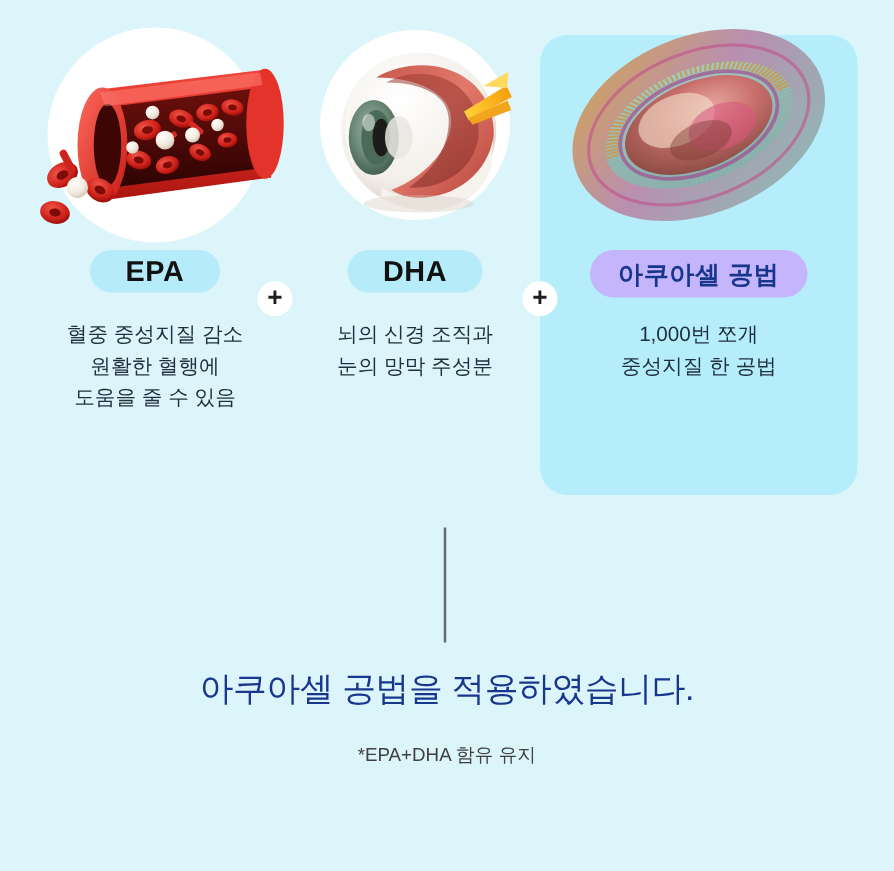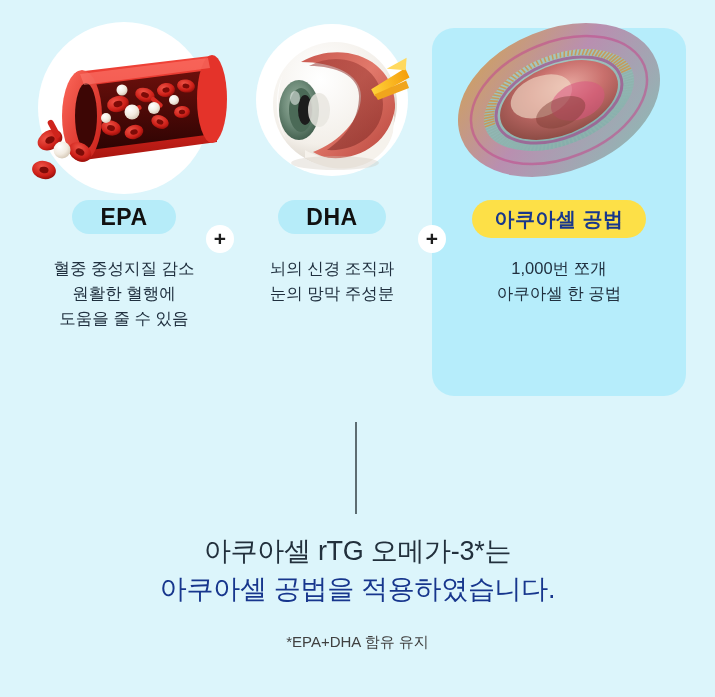--- a/index.html
+++ b/index.html
@@ -37,21 +37,21 @@
 
   
   .pill-row{ position:relative; height:42px; }
   .pill{
     display:inline-flex; align-items:center; justify-content:center;
     height:34px; border-radius:17px;
     font-weight:bold; letter-spacing:.5px;
     white-space:nowrap;
   }
   .pill-blue{ background:#b6ecf9; color:#111111; font-size:23px; padding:0 28px; }
-  .pill-white{ background:#fde047; color:#18378c; font-size:20px; padding:12px 22px; height:38px; border-radius:19px; }
+  .pill-white{ background:#c4b5fd; color:#18378c; font-size:20px; padding:12px 22px; height:38px; border-radius:19px; }
 
   .plus{
     position:absolute; top:3px;
     width:28px; height:28px; border-radius:50%;
     background:#ffffff; color:#1d1d1d;
     font-size:21px; font-weight:bold; line-height:28px; text-align:center;
   }
   .plus-1{ left:206px; }
   .plus-2{ left:418px; }
 
@@ -500,29 +500,28 @@
             <ellipse cx="140" cy="108" rx="28" ry="18" fill="#d9557f" opacity=".55"></ellipse>
             <ellipse cx="120" cy="112" rx="26" ry="14" fill="#7d3c33" opacity=".45"></ellipse>
           </g>
         </svg>
       </div>
 
       <div class="pill-row">
         <span class="pill pill-white">아쿠아셀 공법</span>
       </div>
       <div class="desc">1,000번 쪼개
-아쿠아셀 한 공법</div>
+중성지질 한 공법</div>
     </div>
 
     <div class="plus plus-1" style="top:225px">+</div>
     <div class="plus plus-2" style="top:225px">+</div>
 
   </div>
 
   <div class="divider"></div>
 
   <div class="footer">
-    <div class="head-1">아쿠아셀 rTG 오메가-3*는</div>
     <div class="head-2">아쿠아셀 공법을 적용하였습니다.</div>
     <div class="note">*EPA+DHA 함유 유지</div>
   </div>
 
 </div>
 
 </body></html>

